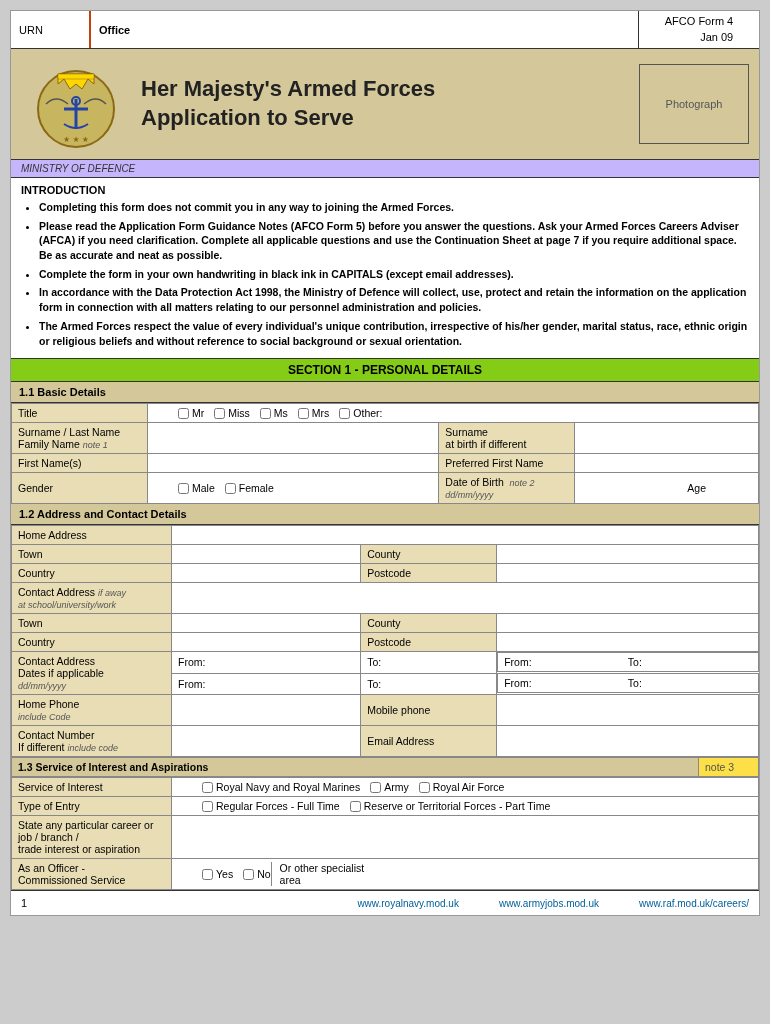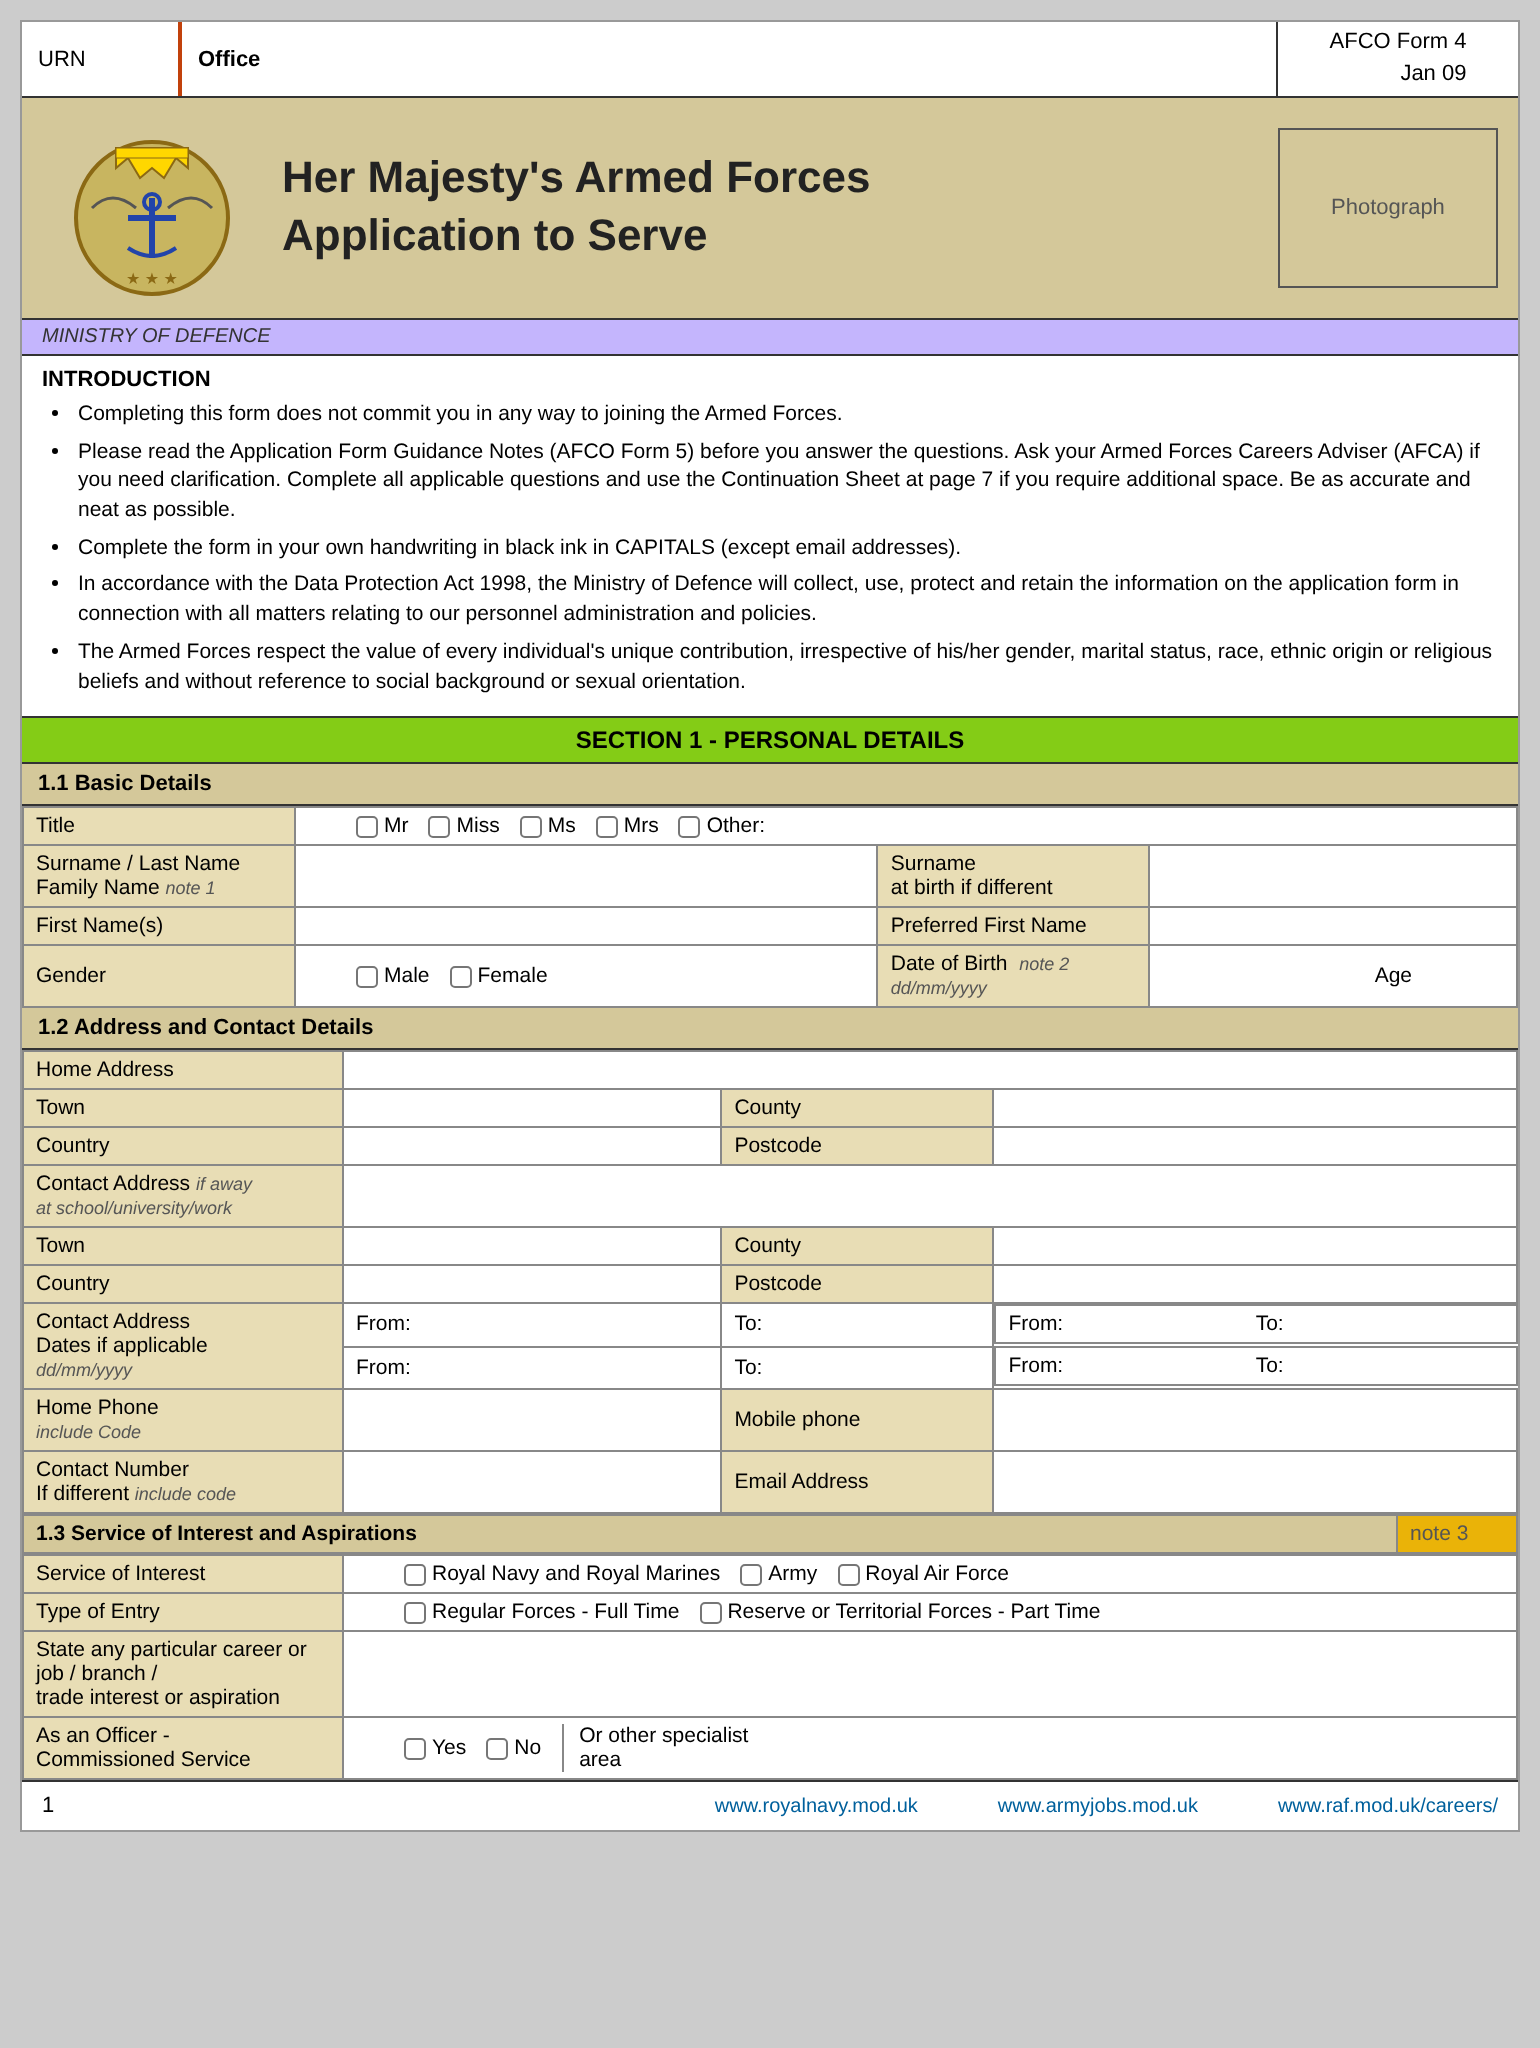--- a/index.html
+++ b/index.html
@@ -105,20 +105,21 @@
       border-bottom: 1px solid #333;
       padding: 6px 10px;
     }
     .intro-title {
       font-weight: bold;
       font-size: 11px;
       margin-bottom: 4px;
     }
     .intro-section ul {
       padding-left: 18px;
+      font-weight: bold;
     }
     .intro-section ul li {
       margin-bottom: 4px;
       font-size: 10.5px;
       line-height: 1.4;
     }
     
     .section-header {
       background: #84cc16;
       text-align: center;
@@ -185,21 +186,21 @@
       gap: 40px;
     }
     .footer-links a {
       color: #00609c;
       text-decoration: none;
     }
     .page-num {
       font-size: 11px;
     }
     .section-note-cell {
-      background: #eab308;
+      background: #fde047;
       font-size: 10px;
       color: #555;
       padding: 2px 6px;
     }
   </style>
 </head>
 <body>
 
 <div class="page">
 
@@ -485,21 +486,21 @@
       <td class="label-cell">
         State any particular career or job / branch /<br>trade interest or aspiration
       </td>
       <td></td>
     </tr>
     <tr>
       <td class="label-cell">
         As an Officer -<br>Commissioned Service
       </td>
       <td>
-        <div style="display:flex; gap:10px;">
+        <div style="display:flex; ">
           <div class="checkbox-row" style="flex:0 0 auto;">
             <div class="checkbox-item">
               <input type="checkbox" style="">
               <span>Yes</span>
             </div>
             <div class="checkbox-item">
               <input type="checkbox" style="">
               <span>No</span>
             </div>
           </div>

